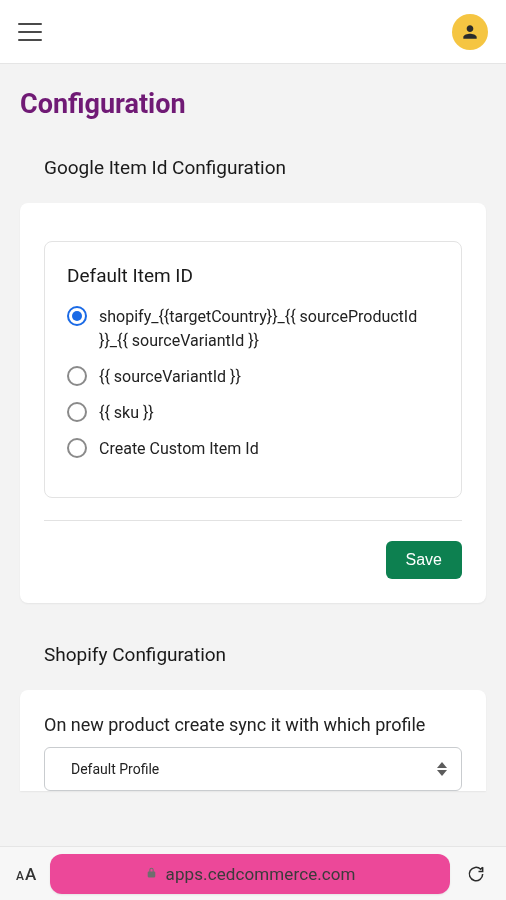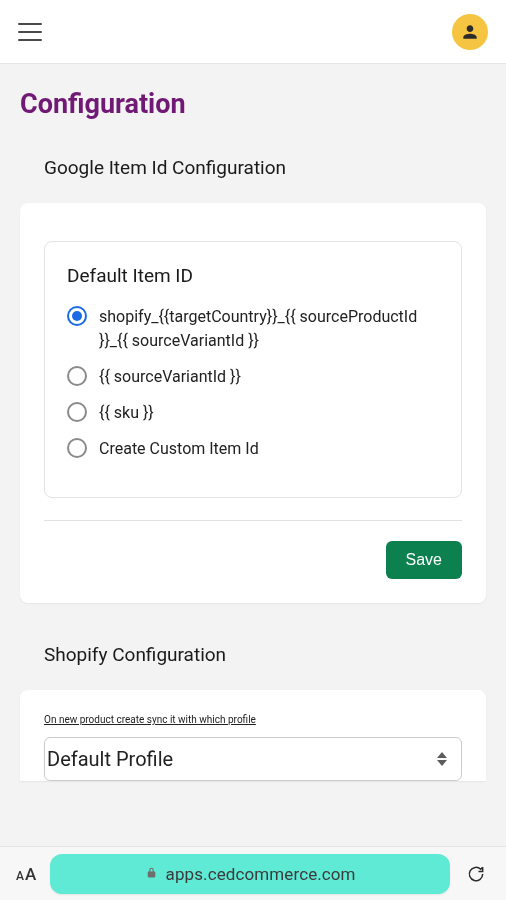--- a/index.html
+++ b/index.html
@@ -17,26 +17,26 @@
   .card-heading { font-size: 19px; font-weight: 400; color: #1a1a1a; margin-bottom: 18px; }
   .radio-row { display: flex; align-items: flex-start; gap: 12px; margin-bottom: 12px; cursor: pointer; }
   .radio { flex: 0 0 20px; width: 20px; height: 20px; border: 2px solid #8a8a8a; border-radius: 50%; margin-top: 1px; position: relative; }
   .radio.selected { border-color: #1a6ae6; }
   .radio.selected::after { content: ""; position: absolute; inset: 3px; background: #1a6ae6; border-radius: 50%; }
   .radio-label { font-size: 16px; color: #222; line-height: 1.5; word-break: break-word; }
   .divider { height: 1px; background: #e2e2e2; margin: 22px 24px 0; }
   .save-row { display: flex; justify-content: flex-end; padding: 20px 24px 0; }
   .save-btn { background: #0d8050; color: #fff; border: none; border-radius: 6px; padding: 10px 20px; font-size: 16px; font-weight: 500; cursor: pointer; }
   .card2 { background: #fff; margin: 12px 20px 0; border-radius: 8px 8px 0 0; box-shadow: 0 1px 2px rgba(0,0,0,.06); padding: 24px 24px 0; }
-  .field-label { font-size: 10px; color: #222; margin-bottom: 12px; text-decoration: underline; }
-  .select { position: relative; width: 100%; height: 44px; border: 1px solid #c9cccf; border-radius: 6px; background: #fff; display: flex; align-items: center; padding: 0 2px; font-size: 20px; color: #222; margin-bottom: 20px; cursor: pointer; }
+  .field-label { font-size: 18px; color: #222; margin-bottom: 12px; }
+  .select { position: relative; width: 100%; height: 44px; border: 1px solid #c9cccf; border-radius: 6px; background: #fff; display: flex; align-items: center; padding: 0 26px; font-size: 14px; color: #222; margin-bottom: 20px; cursor: pointer; }
   .select .caret { position: absolute; right: 14px; top: 50%; transform: translateY(-50%); display: flex; flex-direction: column; gap: 2px; }
   .select .caret svg { width: 10px; height: 6px; fill: #5c5c5c; }
   .browser-bar { position: absolute; bottom: 0; left: 0; right: 0; height: 54px; background: #f7f7f7; border-top: 1px solid #e5e5e5; display: flex; align-items: center; padding: 0 10px; gap: 6px; }
-  .url-pill { flex: 1; height: 40px; background: #5eead4; border-radius: 12px; display: flex; align-items: center; justify-content: center; gap: 8px; font-size: 16px; color: #333; box-shadow: 0 1px 2px rgba(0,0,0,.08); }
+  .url-pill { flex: 1; height: 40px; background: #ec4899; border-radius: 12px; display: flex; align-items: center; justify-content: center; gap: 8px; font-size: 16px; color: #333; box-shadow: 0 1px 2px rgba(0,0,0,.08); }
   .aa { display: flex; align-items: baseline; gap: 1px; font-weight: 500; color: #333; margin: 0 8px 0 6px; }
   .aa .small { font-size: 12px; }
   .aa .big { font-size: 17px; }
   .lock svg { width: 13px; height: 13px; fill: #6e6e6e; }
   .url-text { font-size: 17px; color: #3b3b3b; letter-spacing: .1px; }
   .refresh { width: 28px; display: flex; align-items: center; justify-content: center; margin: 0 6px; }
   .refresh svg { width: 20px; height: 20px; stroke: #2b2b2b; fill: none; stroke-width: 1.8; }
 </style>
 </head>
 <body>

